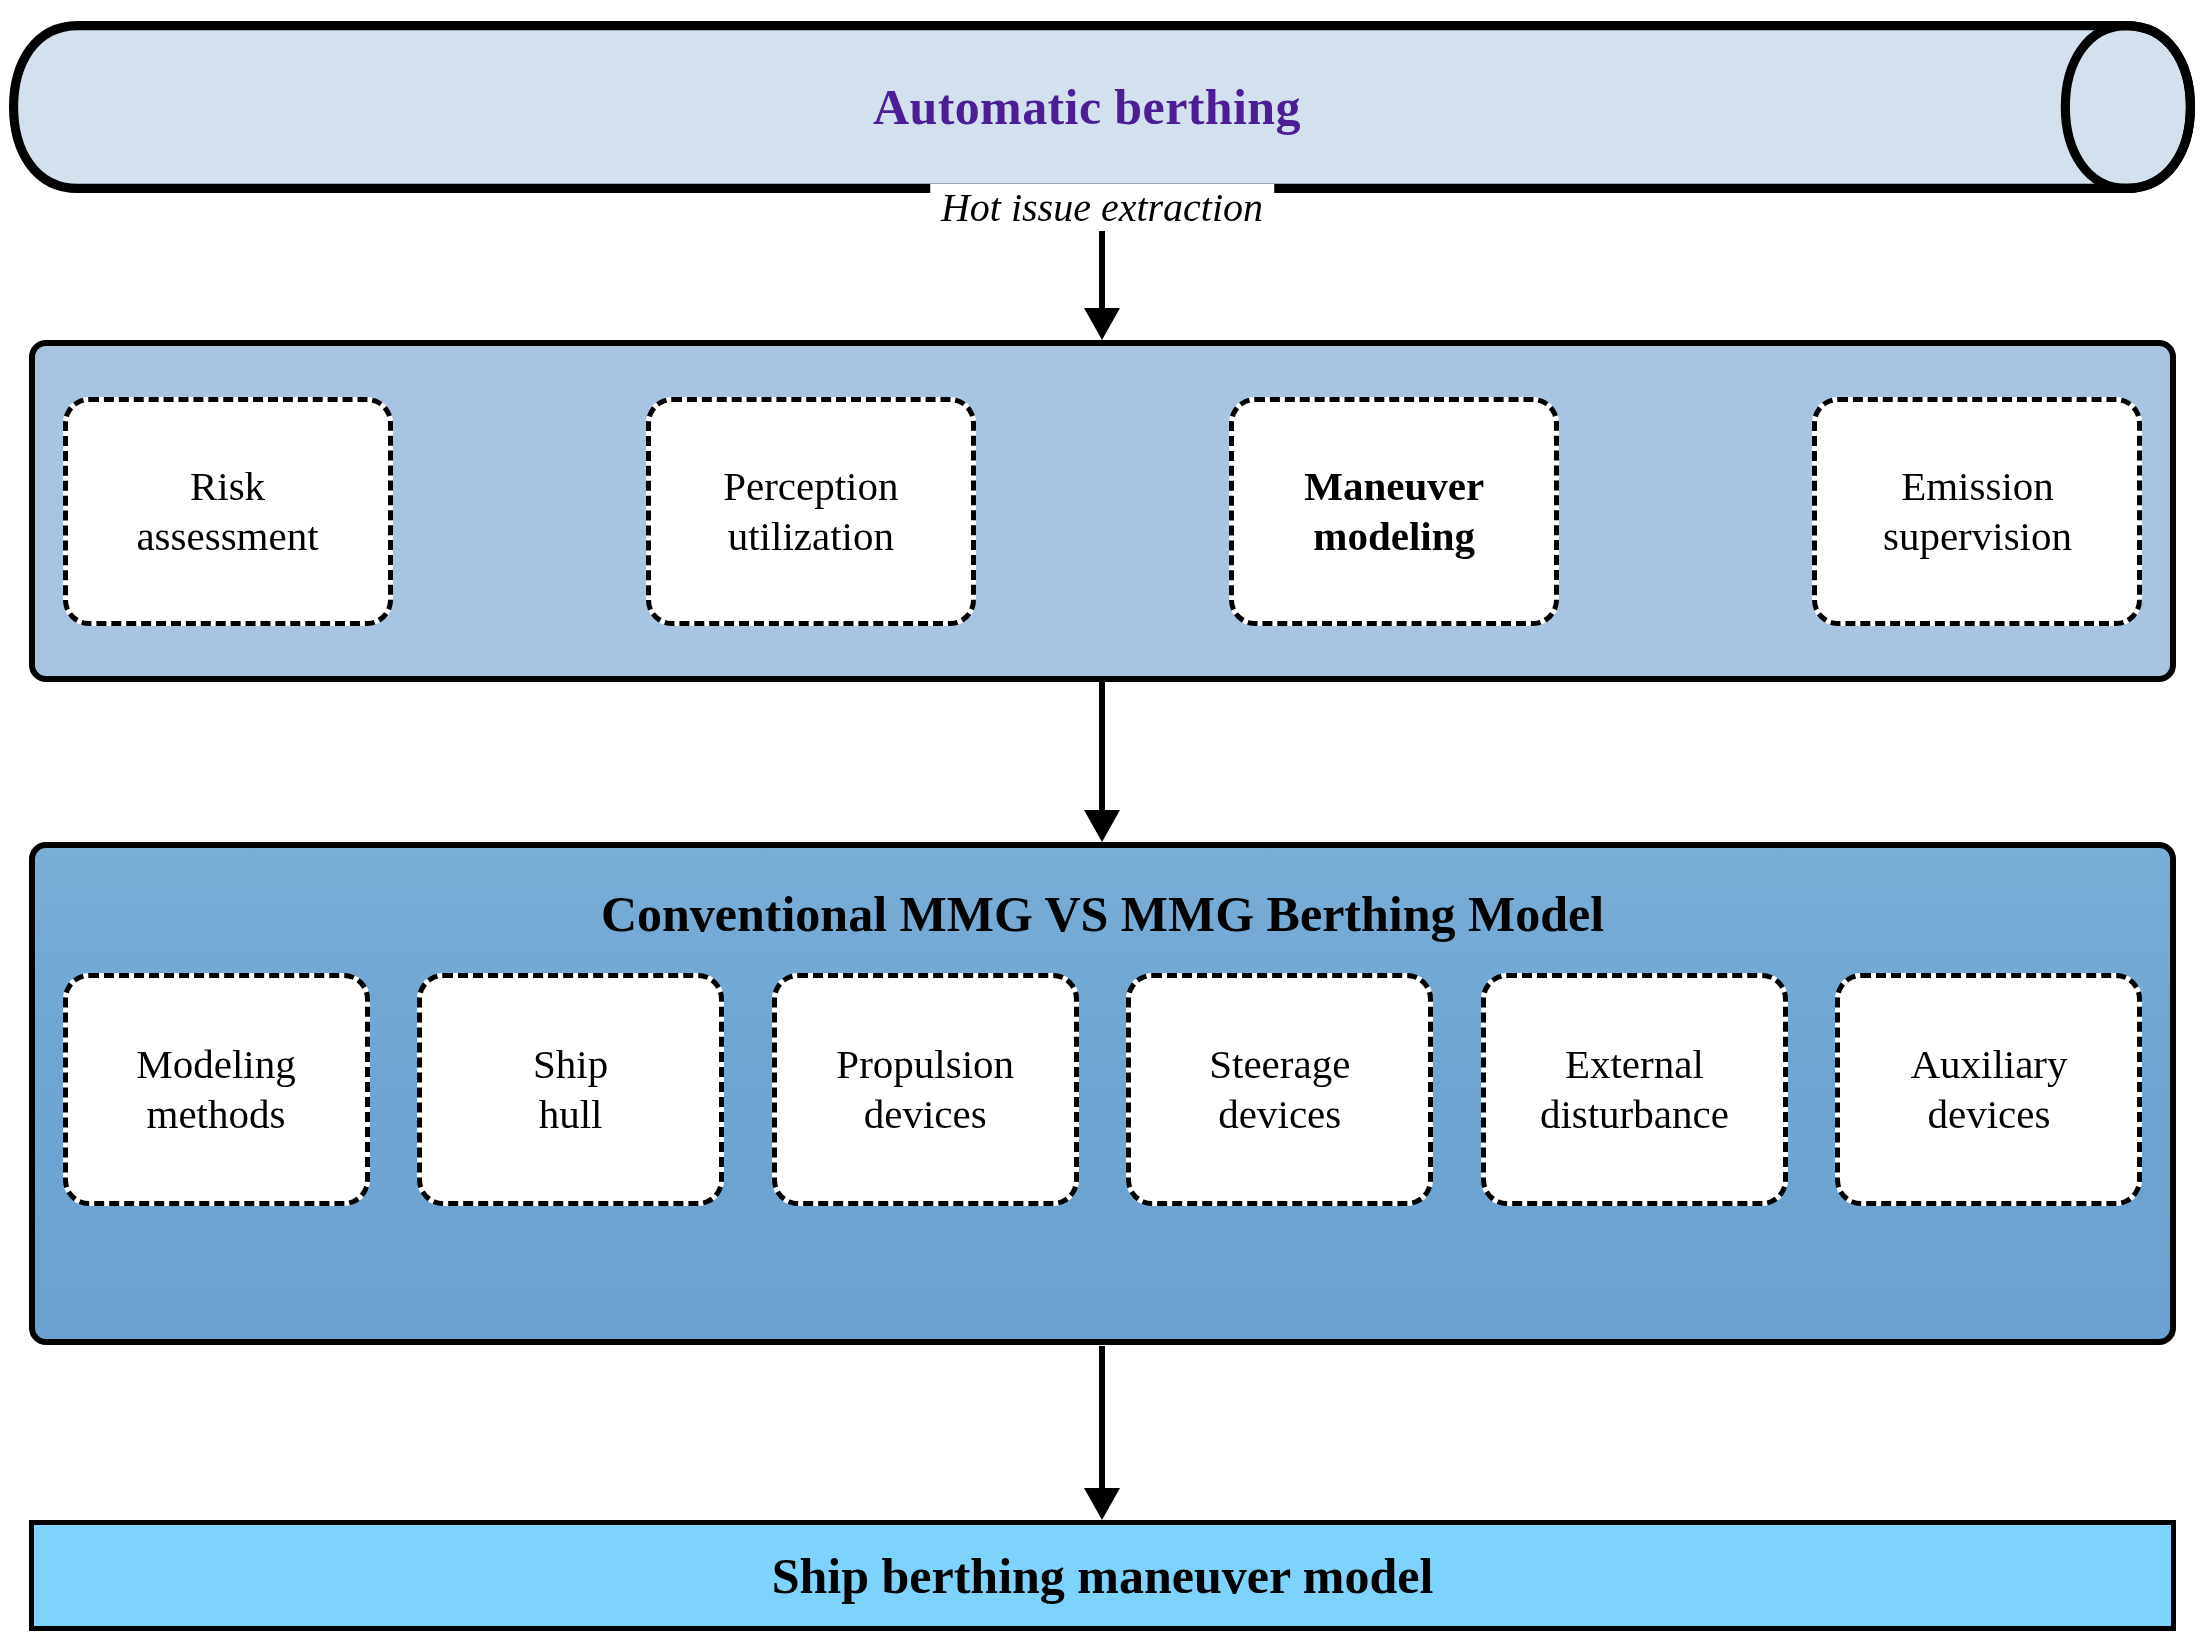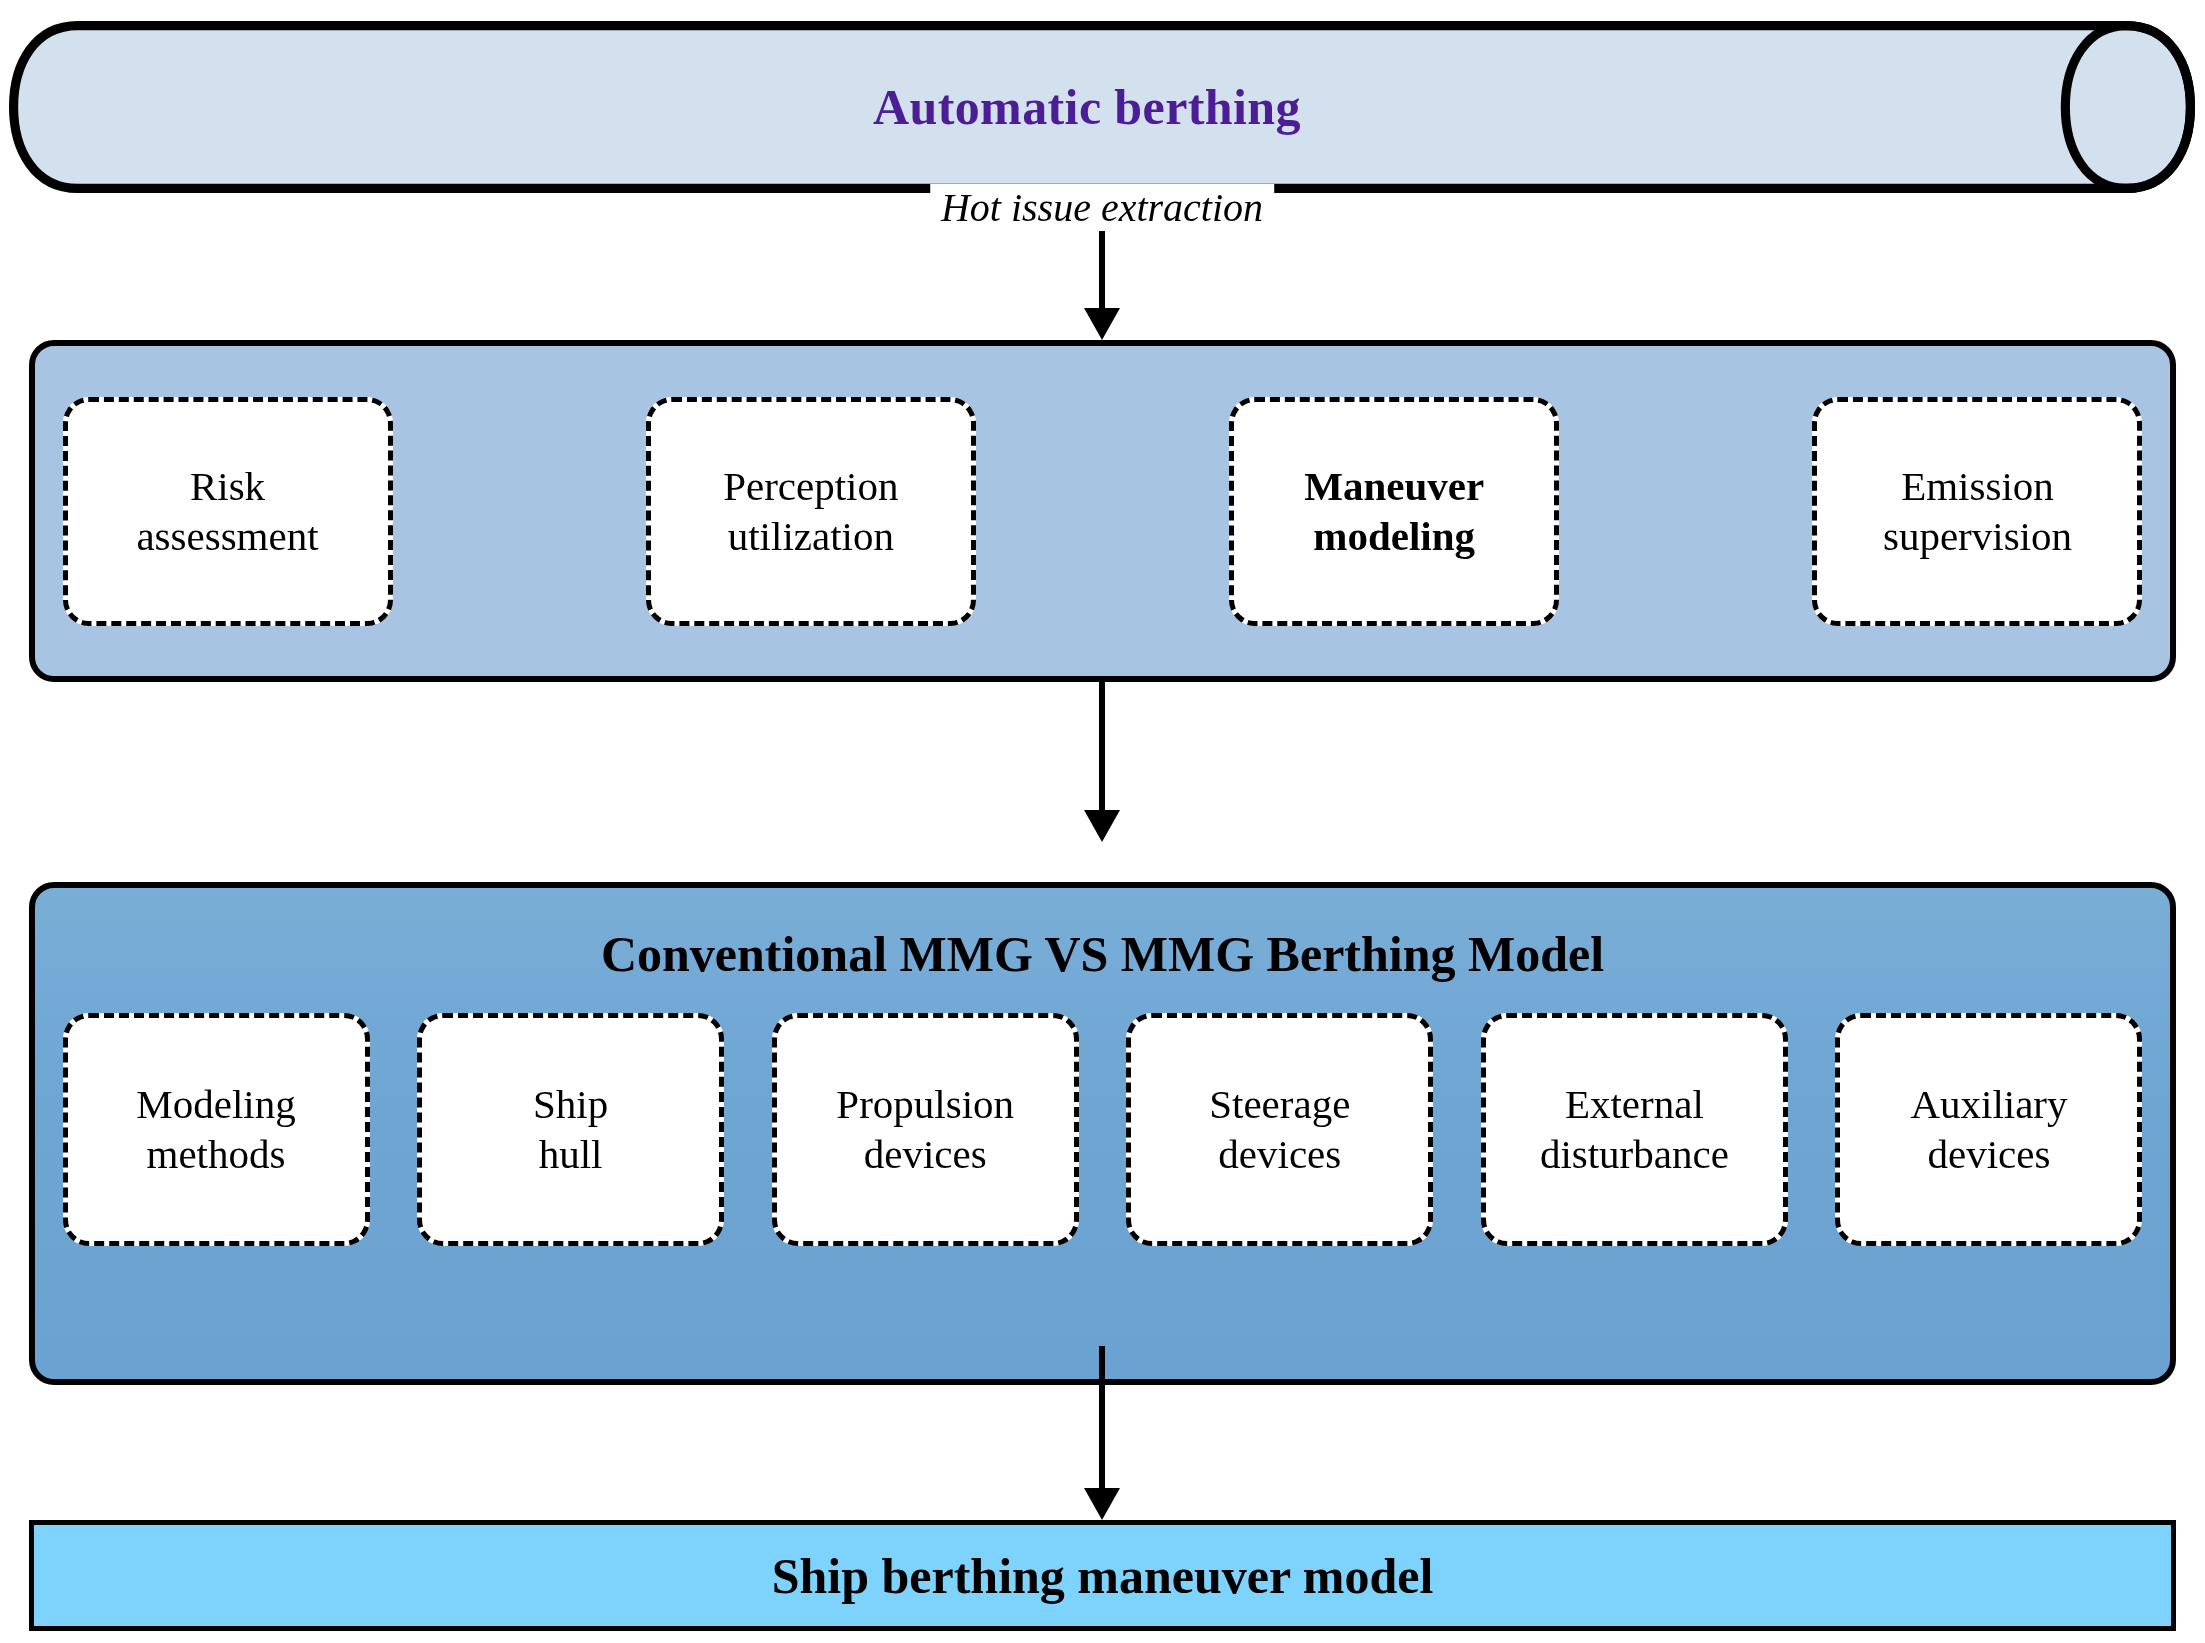--- a/index.html
+++ b/index.html
@@ -77,21 +77,21 @@
     color: #000000;
     background: #ffffff;
     padding: 0 10.7px;
     font-style: italic;
   }
 
   
   .panel {
     position: absolute;
     border: 6.9px solid #000000;
-    border-radius: 25px;
+    border-radius: 17px;
     box-sizing: border-box;
   }
   #panel-hot-issues {
     left: 29px;
     top: 340px;
     width: 2147px;
     height: 342px;
     background: #a8c4e3;
     display: flex;
     align-items: center;
@@ -99,21 +99,20 @@
     padding: 0 27.5px;
   }
   #panel-mmg {
     left: 29px;
     top: 842px;
     width: 2147px;
     height: 503px;
     background: linear-gradient(180deg, #79aed6 0%, #74aad5 18%, #6fa5d2 45%, #6ba2d1 100%);
     padding: 0 27.5px;
     box-sizing: border-box;
-    margin-top: 40px;
   }
   #panel-mmg .panel-title {
     text-align: center;
     font-size: 50px;
     font-weight: bold;
     color: #000000;
     margin-top: 40px;
     margin-bottom: 0;
     line-height: 1.05;
   }

